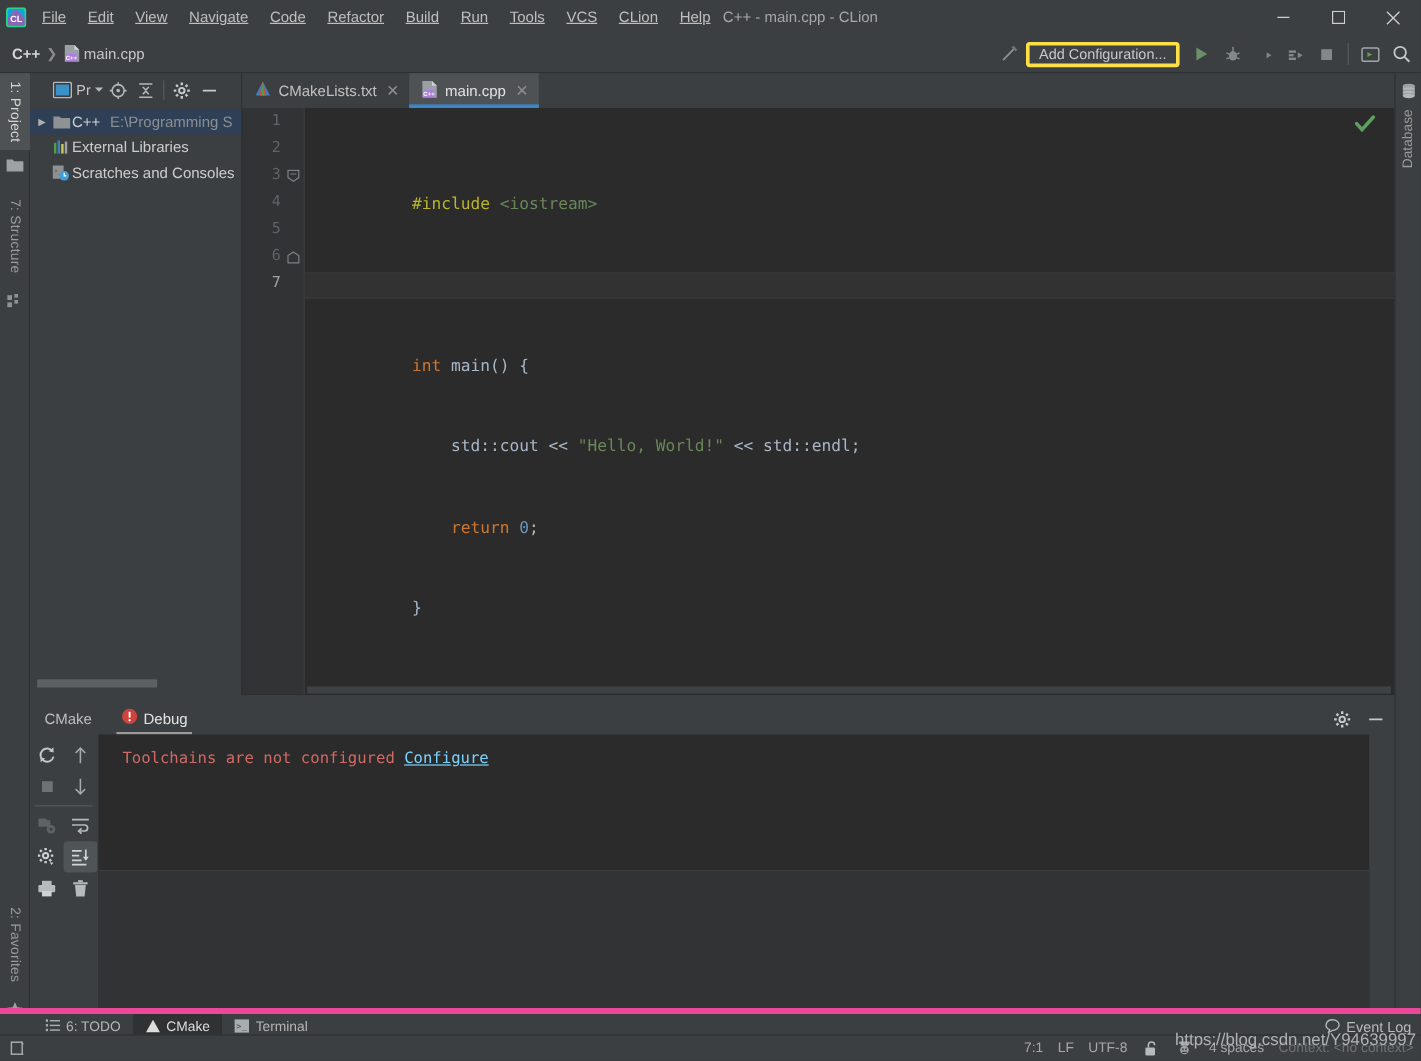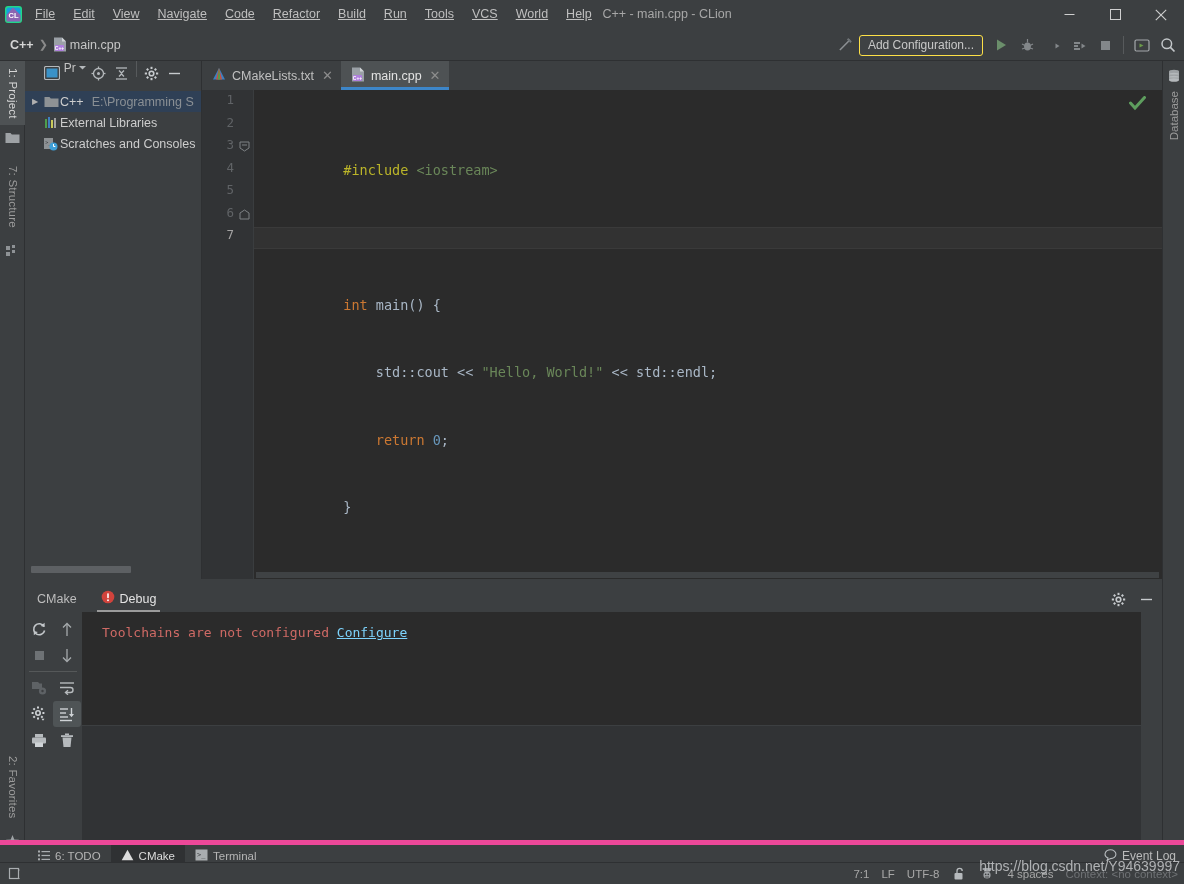--- a/index.html
+++ b/index.html
@@ -40,21 +40,21 @@
     background:#3c3f41; border-bottom:1px solid #2e3032;
     display:flex; align-items:center;
   }
   .crumbs{ display:flex; align-items:center; padding-left:10px; gap:3px; }
   .crumb{ color:#c6c6c6; font-size:12.5px; }
   .crumb.bold{ font-weight:bold; color:#d5d5d5; }
   .crumb-sep{ color:#8a8a8a; font-size:11px; padding:0 2px; }
   .tb-right{ position:absolute; right:4px; top:0; height:32px; display:flex; align-items:center; gap:2px; }
   .tb-ico{ width:24px; height:24px; display:flex; align-items:center; justify-content:center; }
   .addcfg{
-    height:21px; border:1px solid #fde047; border-radius:3px; color:#c8c8c8;
+    height:21px; border:3px solid #fde047; border-radius:3px; color:#c8c8c8;
     font-size:12px; padding:0 8px; display:flex; align-items:center; background:#3f4244;
     margin-right:4px;
   }
   .tb-sep{ width:1px; height:18px; background:#575a5c; margin:0 4px; }
 
   
   .leftstrip{
     position:absolute; left:0; top:61px; width:25px; height:779px;
     background:#3c3f41; border-right:1px solid #2e3032;
   }
@@ -66,21 +66,21 @@
     padding:6px 0;
   }
   .vtab.active{ background:#4e5254; color:#d6d6d6; }
   .vicon{ position:absolute; left:0; width:25px; height:20px; display:flex; align-items:center; justify-content:center; }
 
   
   .projpanel{
     position:absolute; left:25px; top:61px; width:177px; height:518px;
     background:#3c3f41; border-right:1px solid #2e3032;
   }
-  .pp-head{ height:28px; display:flex; align-items:flex-start; padding:0 16px; gap:1px; }
+  .pp-head{ height:28px; display:flex; align-items:center; padding:0 16px; gap:1px; }
   .pp-ico{ width:24px; height:24px; display:flex; align-items:center; justify-content:center; }
   .pp-label{ color:#c3c3c3; font-size:12px; display:flex; align-items:center; gap:2px; }
   .pp-sep{ width:1px; height:16px; background:#575a5c; margin:0 3px; }
   .tree{ padding-top:2px; }
   .trow{ height:21px; display:flex; align-items:center; font-size:12.5px; color:#cdcdcd; white-space:nowrap; padding-left:3px; }
   .trow.sel{ background:#2f4056; }
   .tarrow{ width:14px; display:flex; align-items:center; justify-content:center; color:#b0b0b0; font-size:8px; }
   .ticon{ width:18px; display:flex; align-items:center; justify-content:center; }
   .tpath{ color:#8a8f94; padding-left:8px; }
   .pp-scroll{
@@ -232,21 +232,21 @@
       <div class="menu-item"><u>File</u></div>
       <div class="menu-item"><u>Edit</u></div>
       <div class="menu-item"><u>View</u></div>
       <div class="menu-item"><u>Navigate</u></div>
       <div class="menu-item"><u>Code</u></div>
       <div class="menu-item"><u>Refactor</u></div>
       <div class="menu-item"><u>Build</u></div>
       <div class="menu-item"><u>Run</u></div>
       <div class="menu-item"><u>Tools</u></div>
       <div class="menu-item"><u>VCS</u></div>
-      <div class="menu-item"><u>World</u></div>
+      <div class="menu-item"><u>CLion</u></div>
       <div class="menu-item"><u>Help</u></div>
     </div>
     <div class="win-title">C++ - main.cpp - CLion</div>
     <div class="win-btns">
       <div class="win-btn">
         <svg width="11" height="11" viewBox="0 0 11 11">
             <line x1="0.5" y1="5.5" x2="10.5" y2="5.5" stroke="#cfcfcf" stroke-width="1"></line>
           </svg>
       </div>
       <div class="win-btn">

